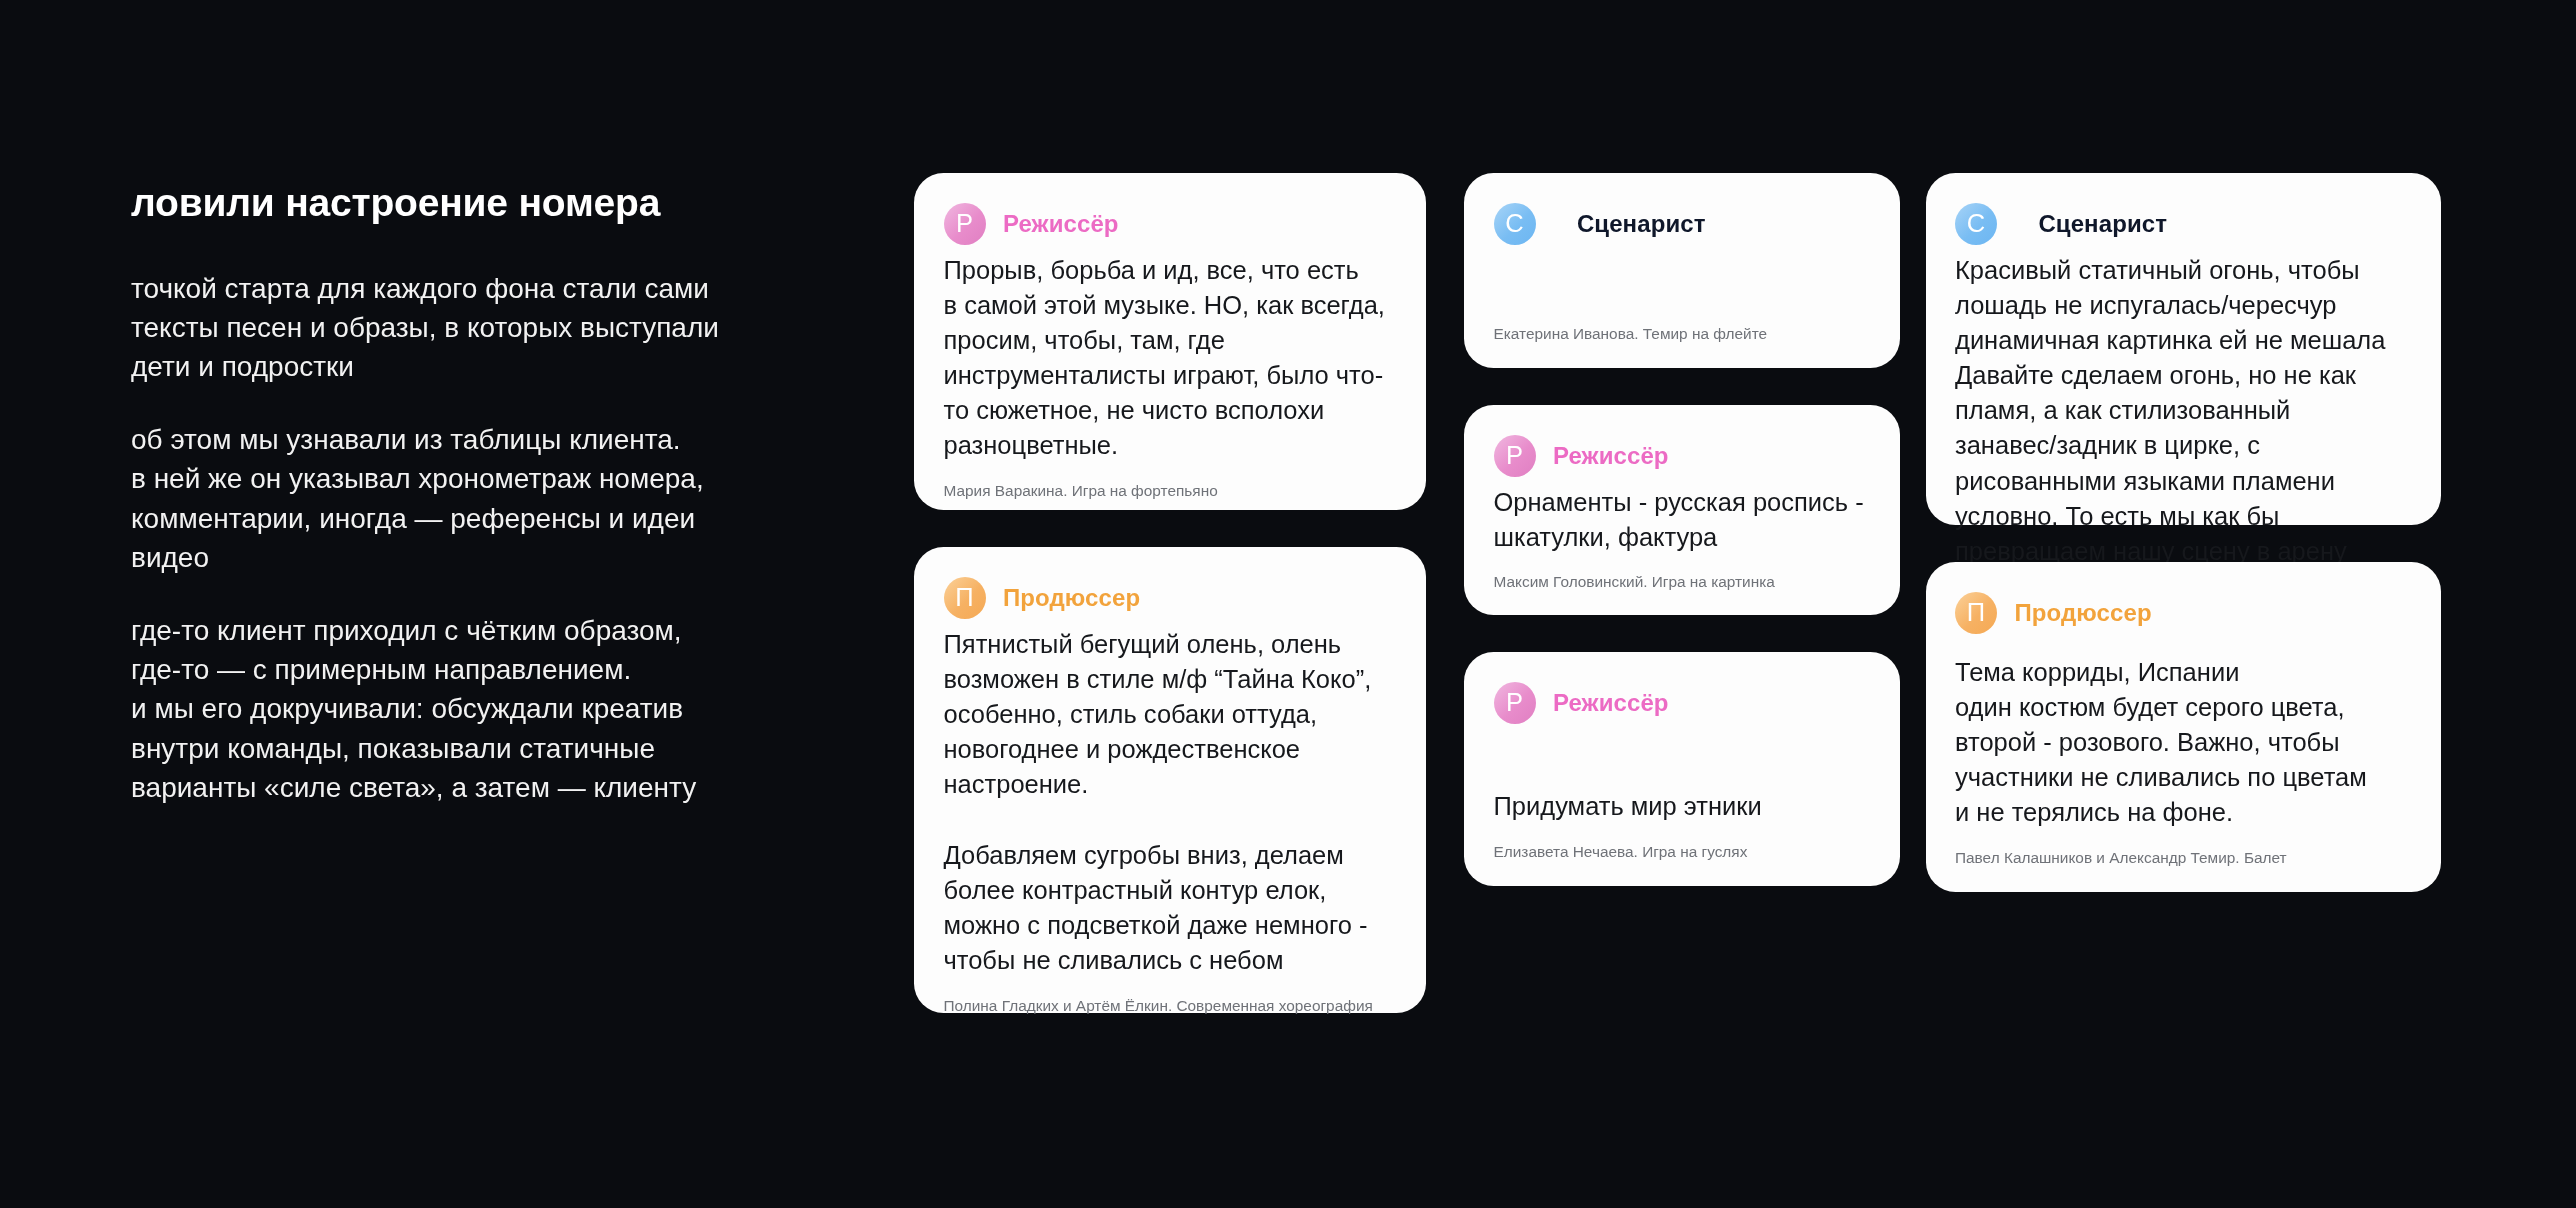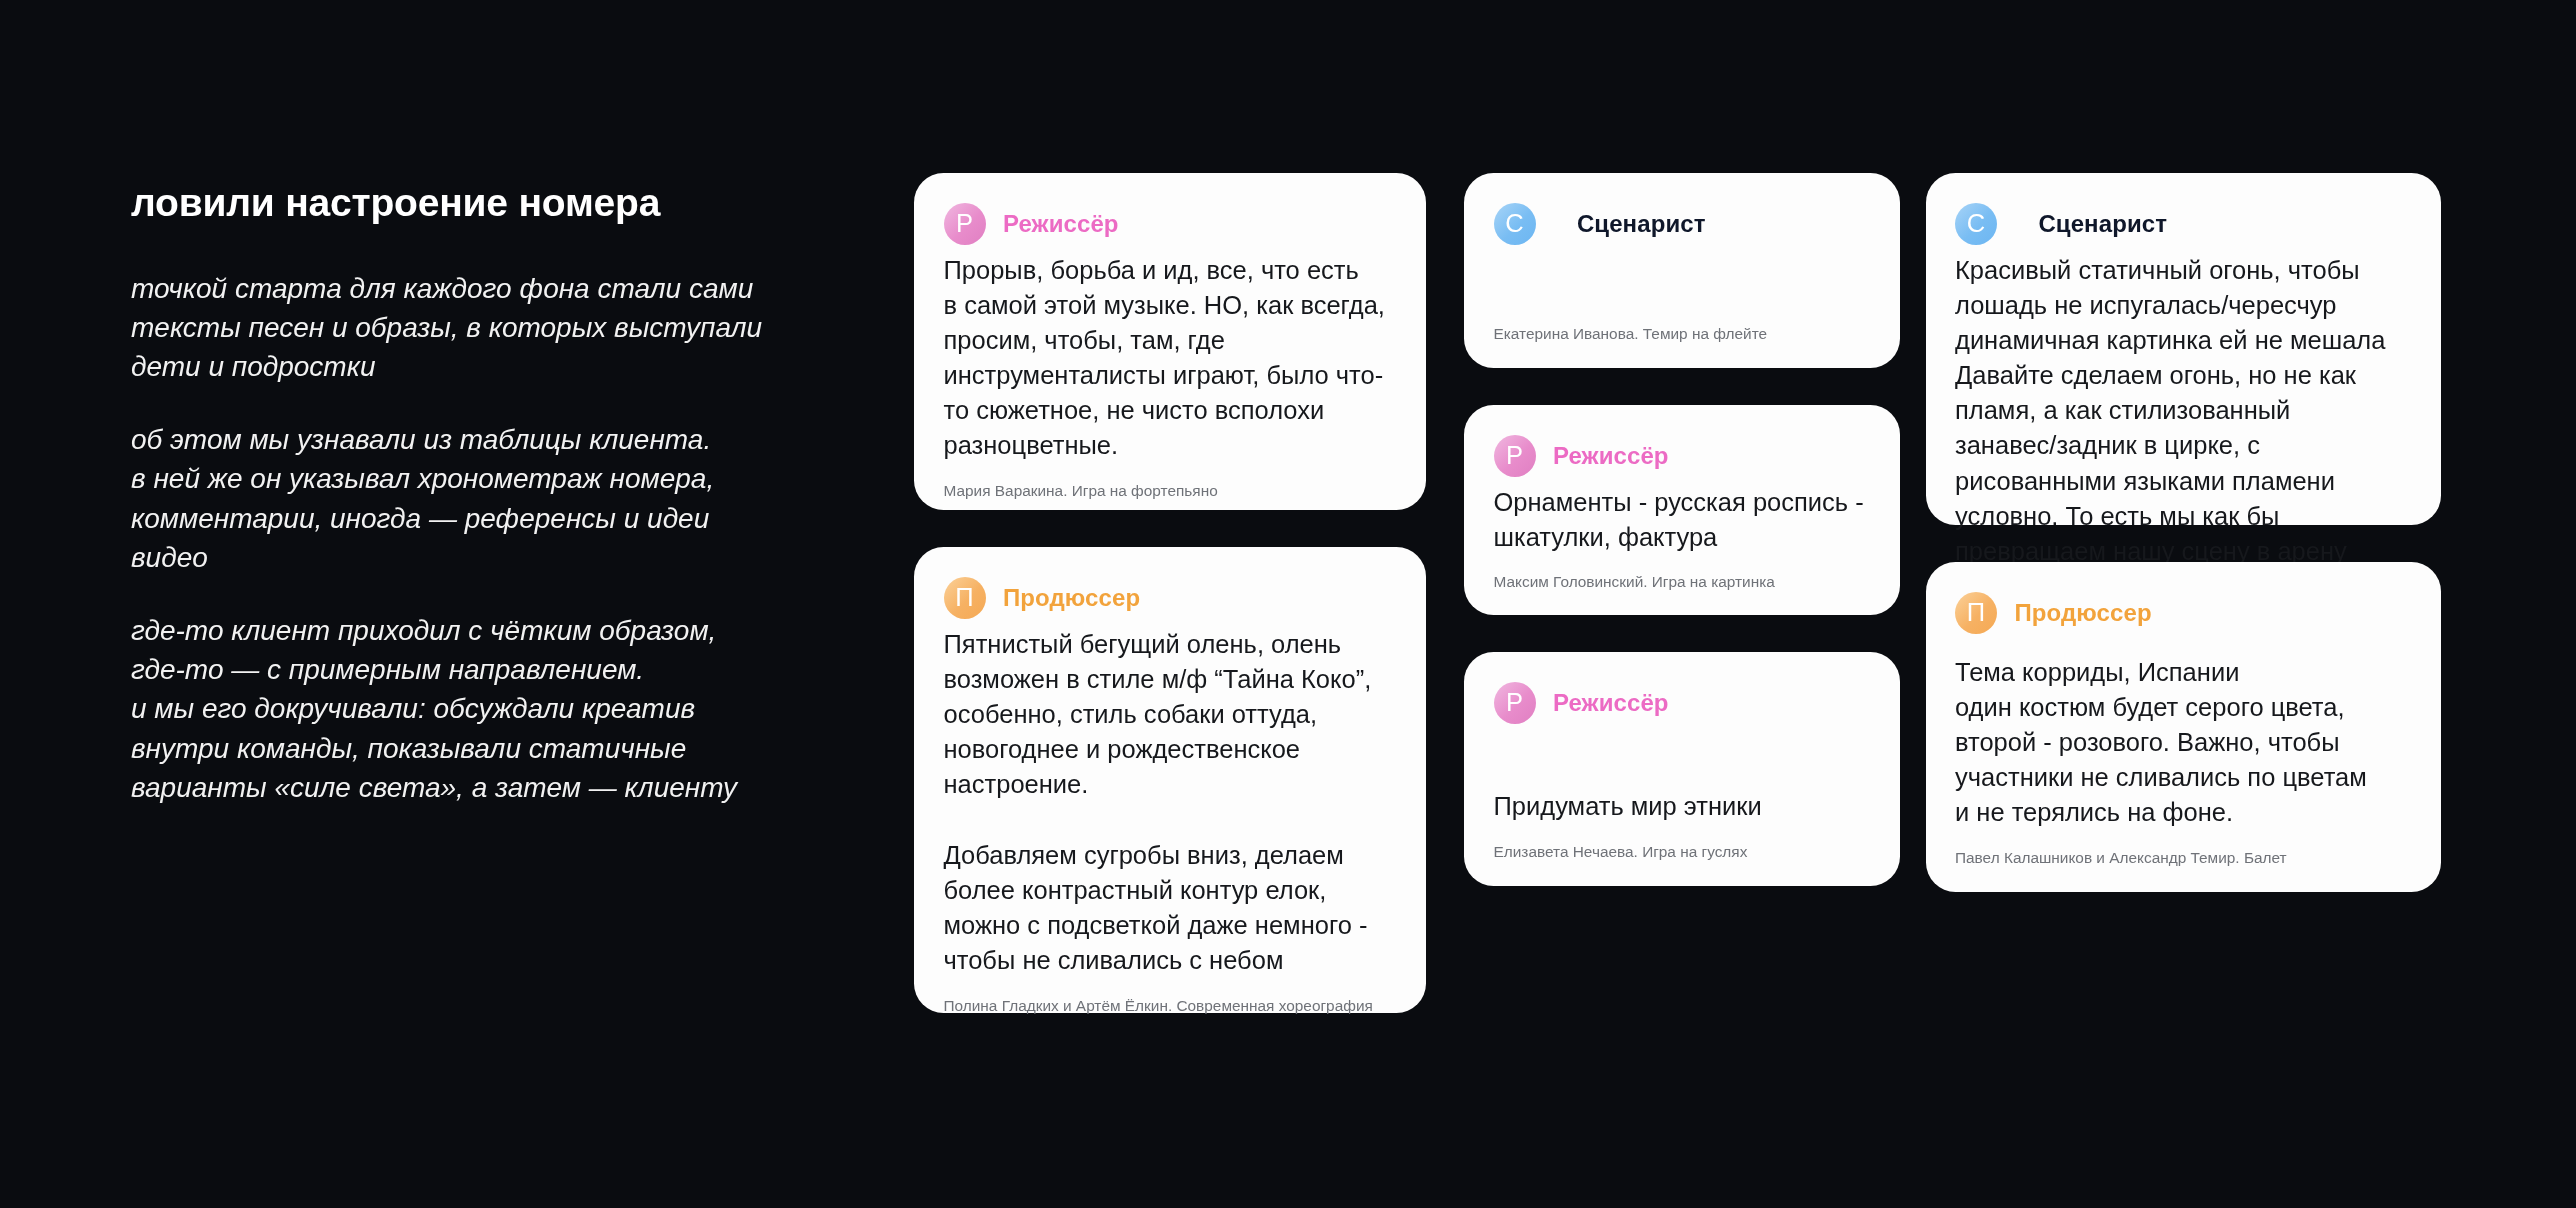--- a/index.html
+++ b/index.html
@@ -41,21 +41,20 @@
     margin-bottom: 44px;
   }
 
   .para {
     font-size: 28px;
     line-height: 1.40;
     color: #f2f2f2;
     font-weight: 400;
     margin-bottom: 34px;
     white-space: pre-line;
-    font-style: italic;
   }
   .para:last-child { margin-bottom: 0; }
 
   
   .cards {
     position: absolute;
     left: 914px;
     top: 173px;
     width: 1529px;
     display: flex;

